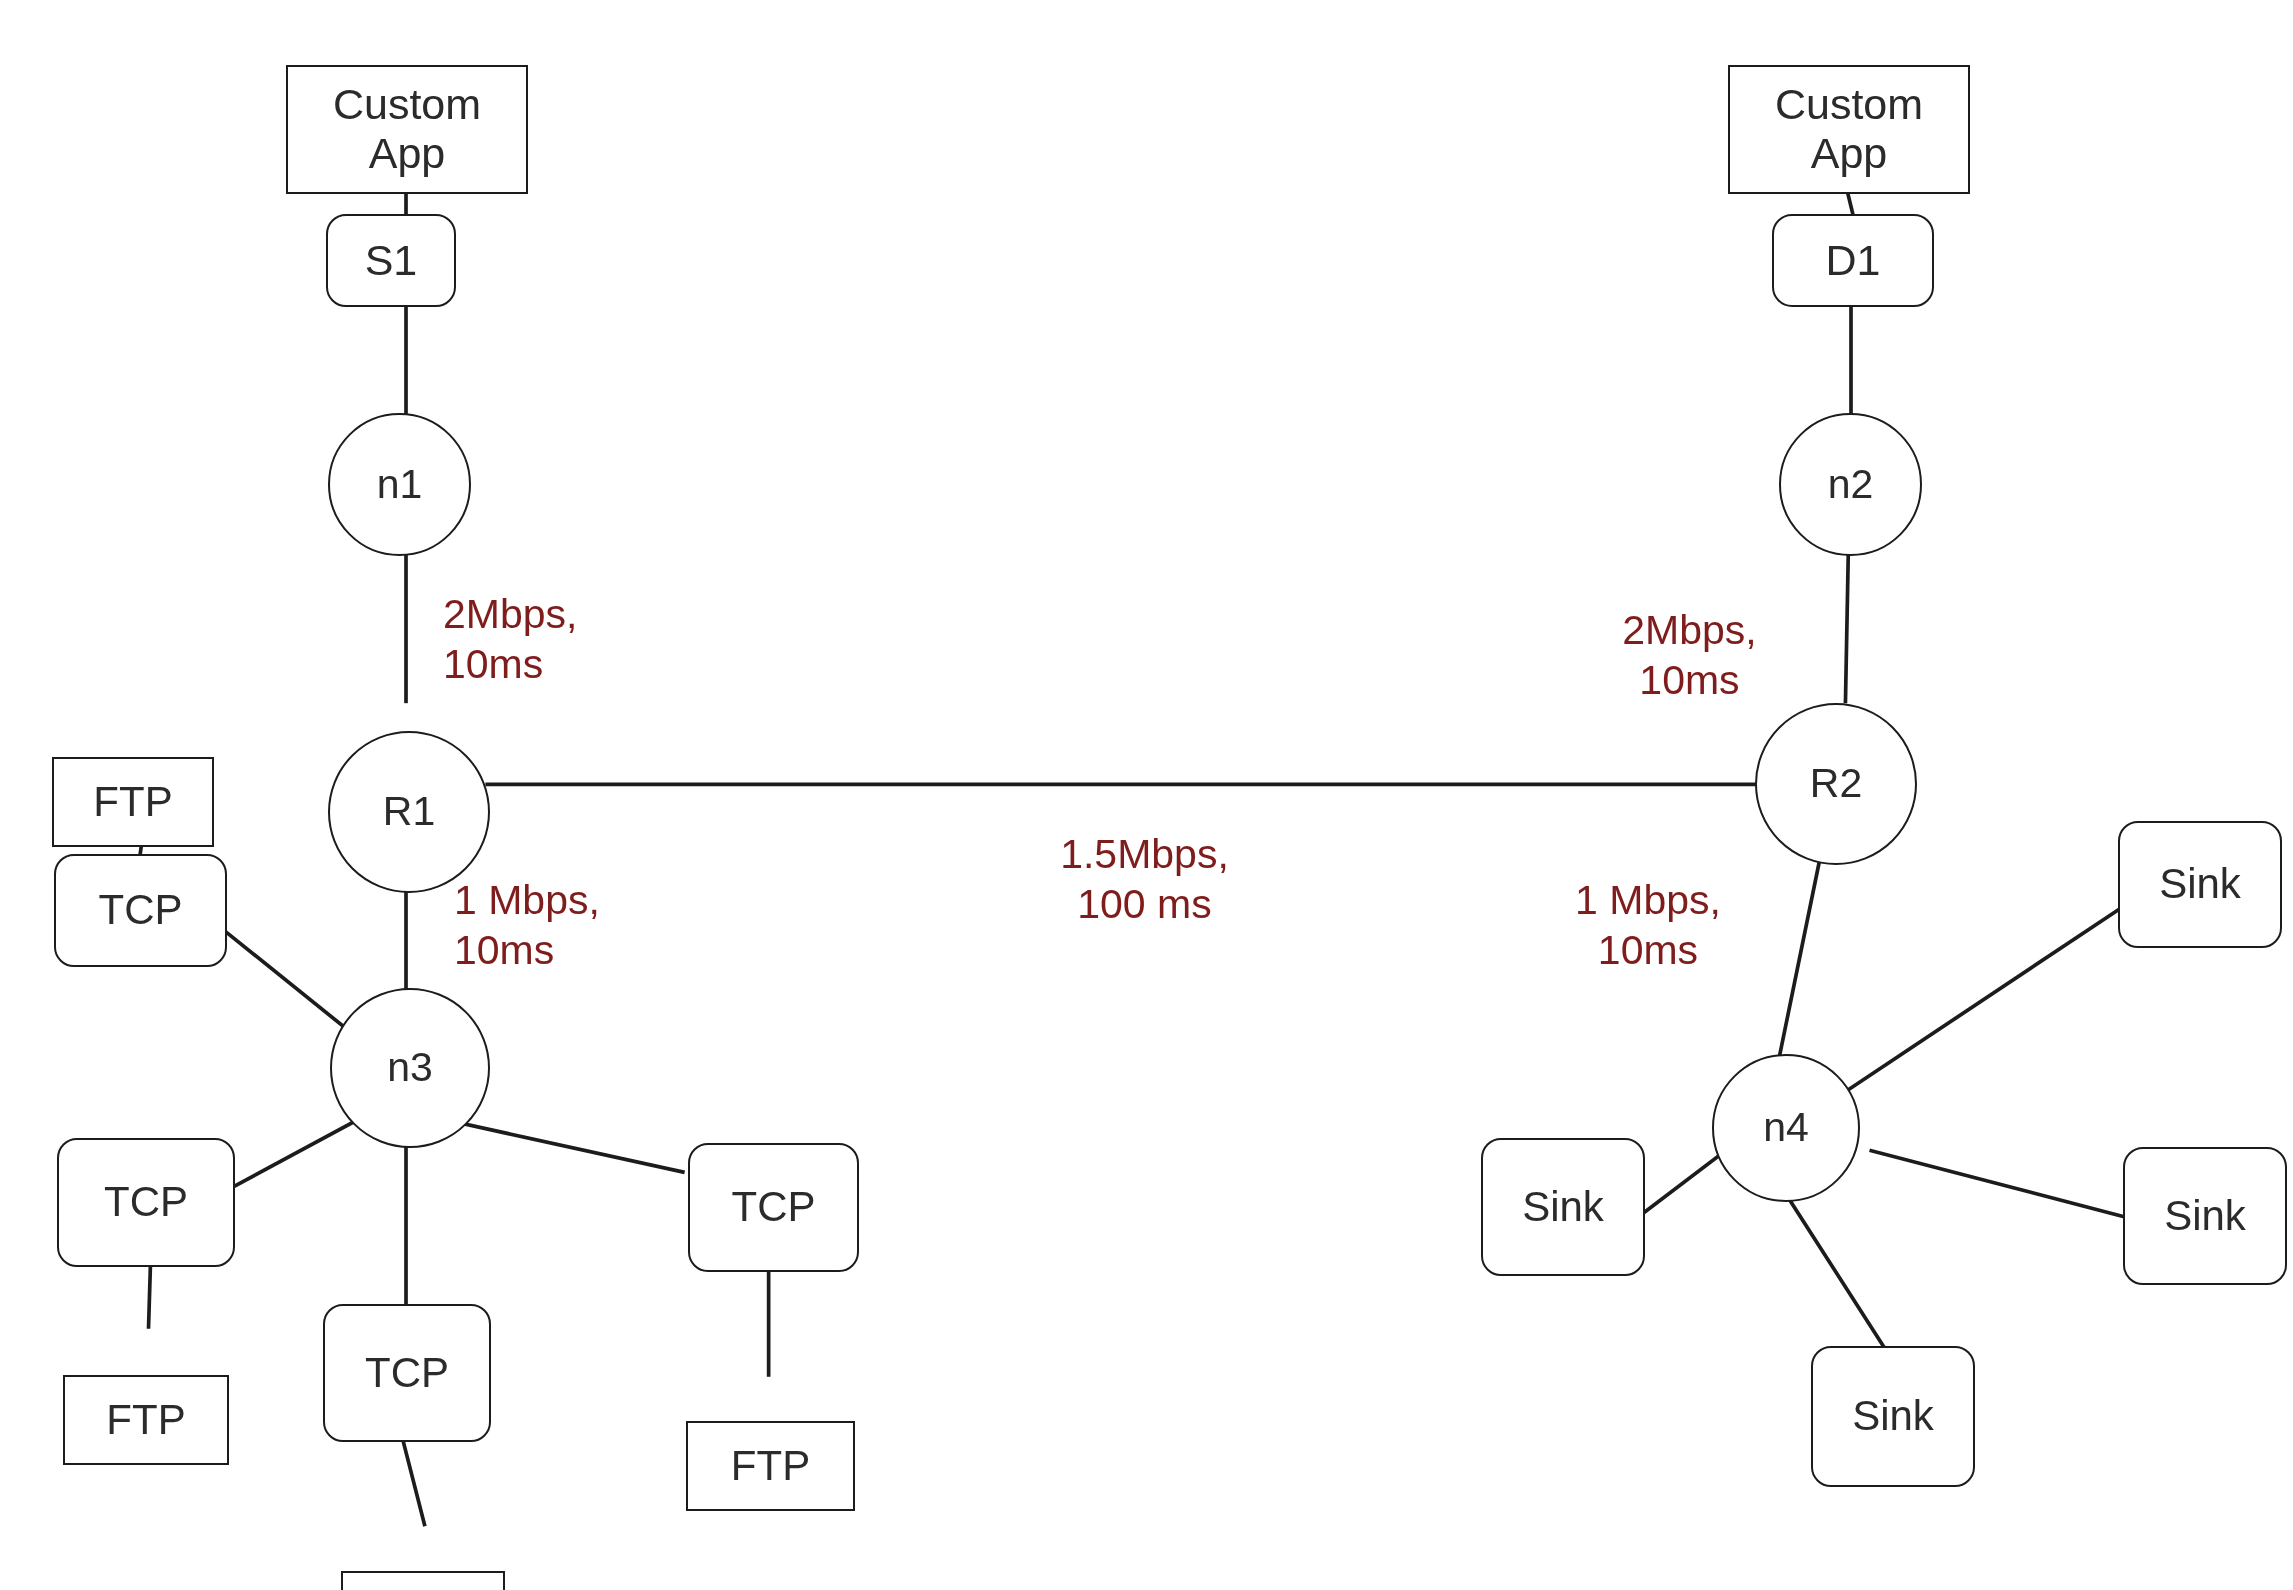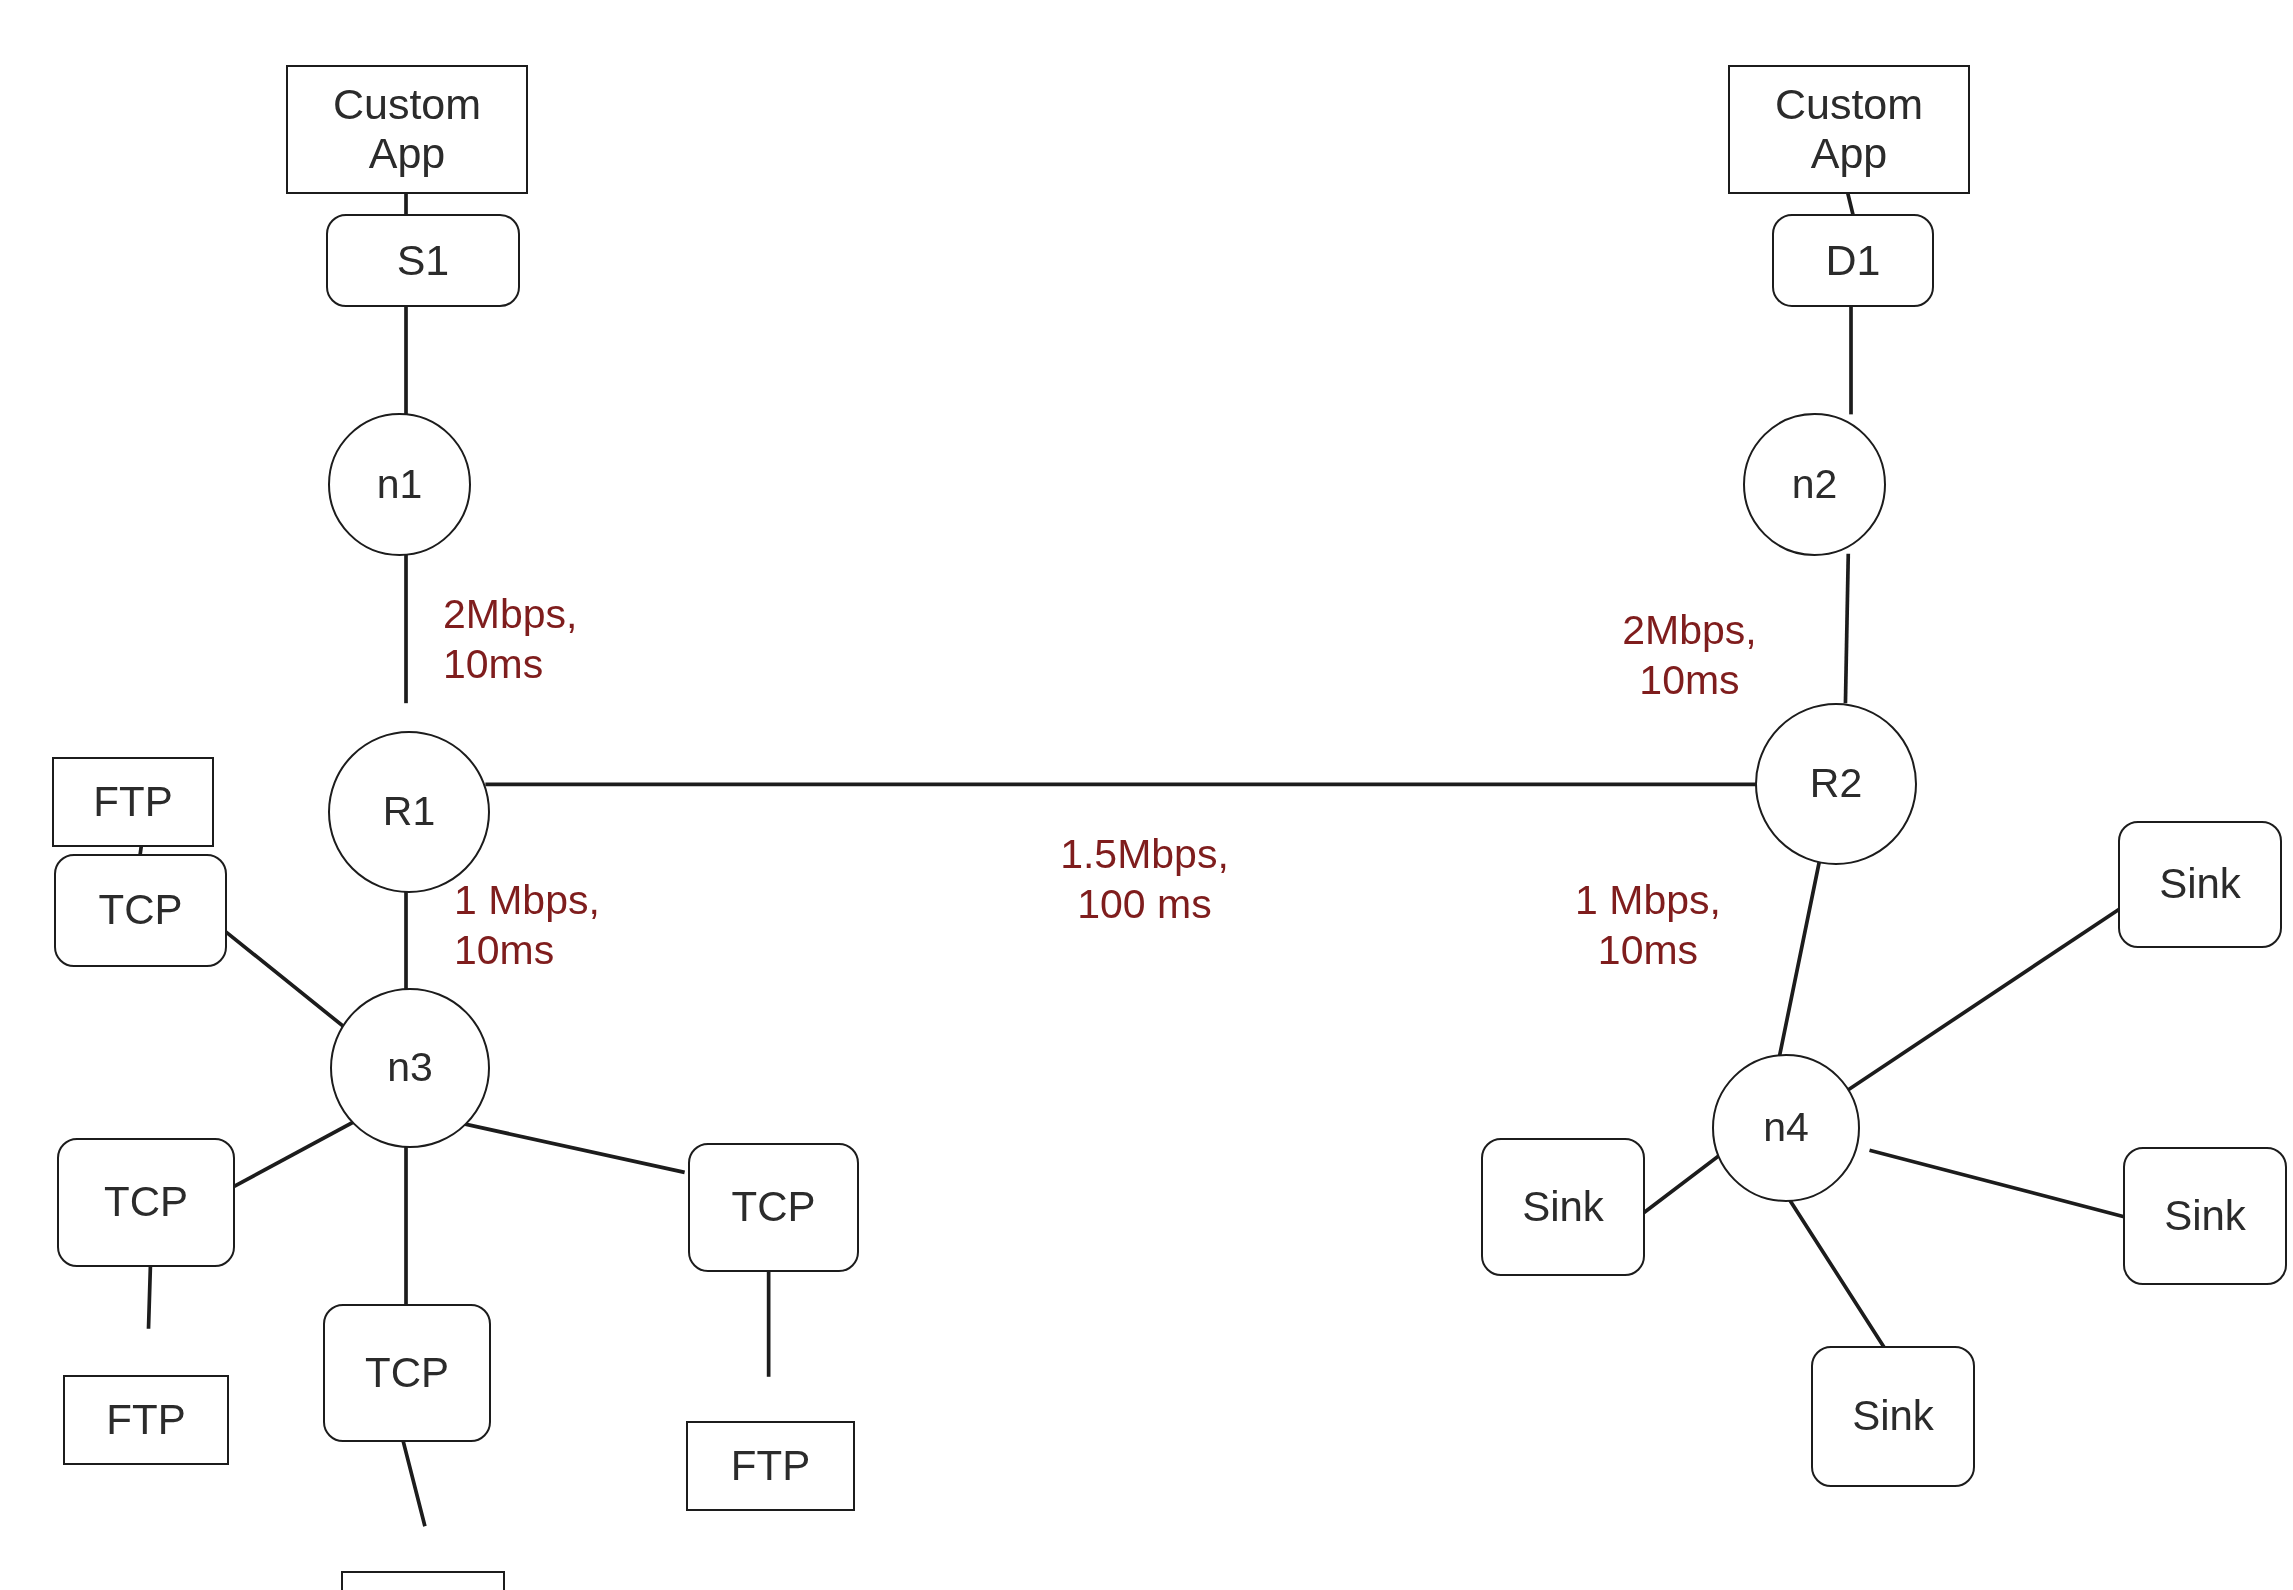--- a/index.html
+++ b/index.html
@@ -100,21 +100,21 @@
       <line x1="2028" y1="1247" x2="2300" y2="1318"></line>
       <line x1="1938" y1="1298" x2="2047" y2="1468"></line>
     </g>
   </svg>
 
   <div class="node rect lbl-app" style="left:286px; top:16.6px; width:242px; height:129px;">
     <span style="white-space:pre-line;">Custom
 App</span>
   </div>
 
-  <div class="node rounded lbl-host" style="left:326px; top:214px; width:194px; height:93px;">
+  <div class="node rounded lbl-host" style="left:326px; top:214px; width:130px; height:93px;">
     <span>S1</span>
   </div>
 
   <div class="node circle lbl-node" style="left:328px; top:413px; width:143px; height:143px;">
     <span>n1</span>
   </div>
 
   <div class="edge-label left-anchor" style="left:443px; top:589px;">2Mbps,
 10ms</div>
 
@@ -166,21 +166,21 @@
 
   <div class="node rect lbl-app" style="left:1728px; top:16.6px; width:242px; height:129px;">
     <span style="white-space:pre-line;">Custom
 App</span>
   </div>
 
   <div class="node rounded lbl-host" style="left:1772px; top:214px; width:162px; height:93px;">
     <span>D1</span>
   </div>
 
-  <div class="node circle lbl-node" style="left:1743px; top:413px; width:143px; height:143px;">
+  <div class="node circle lbl-node" style="left:1779px; top:413px; width:143px; height:143px;">
     <span>n2</span>
   </div>
 
   <div class="edge-label" style="left:1597px; top:605px; width:185px;">2Mbps,
 10ms</div>
 
   <div class="node circle lbl-node" style="left:1755px; top:703px; width:162px; height:162px;">
     <span>R2</span>
   </div>
 

